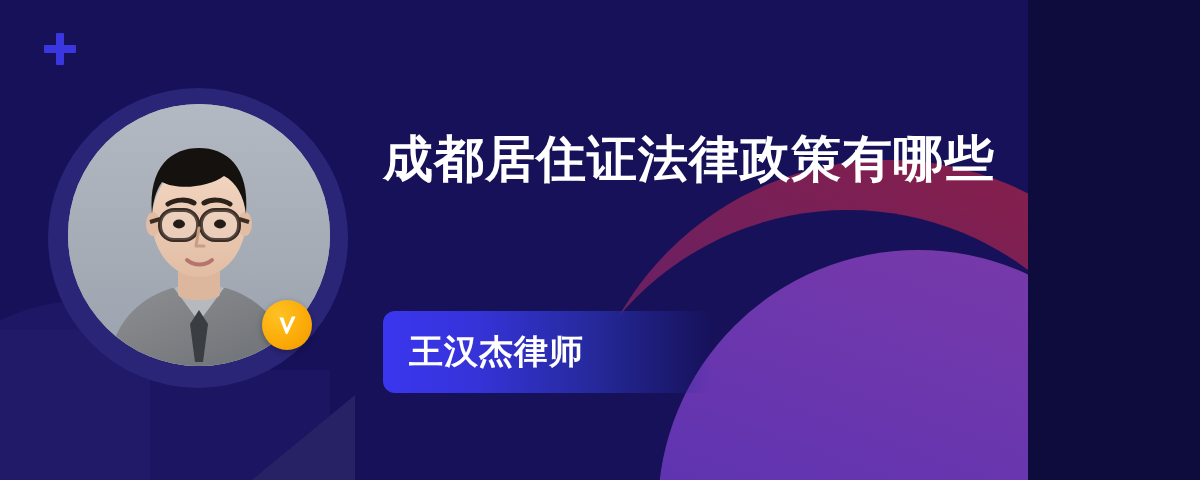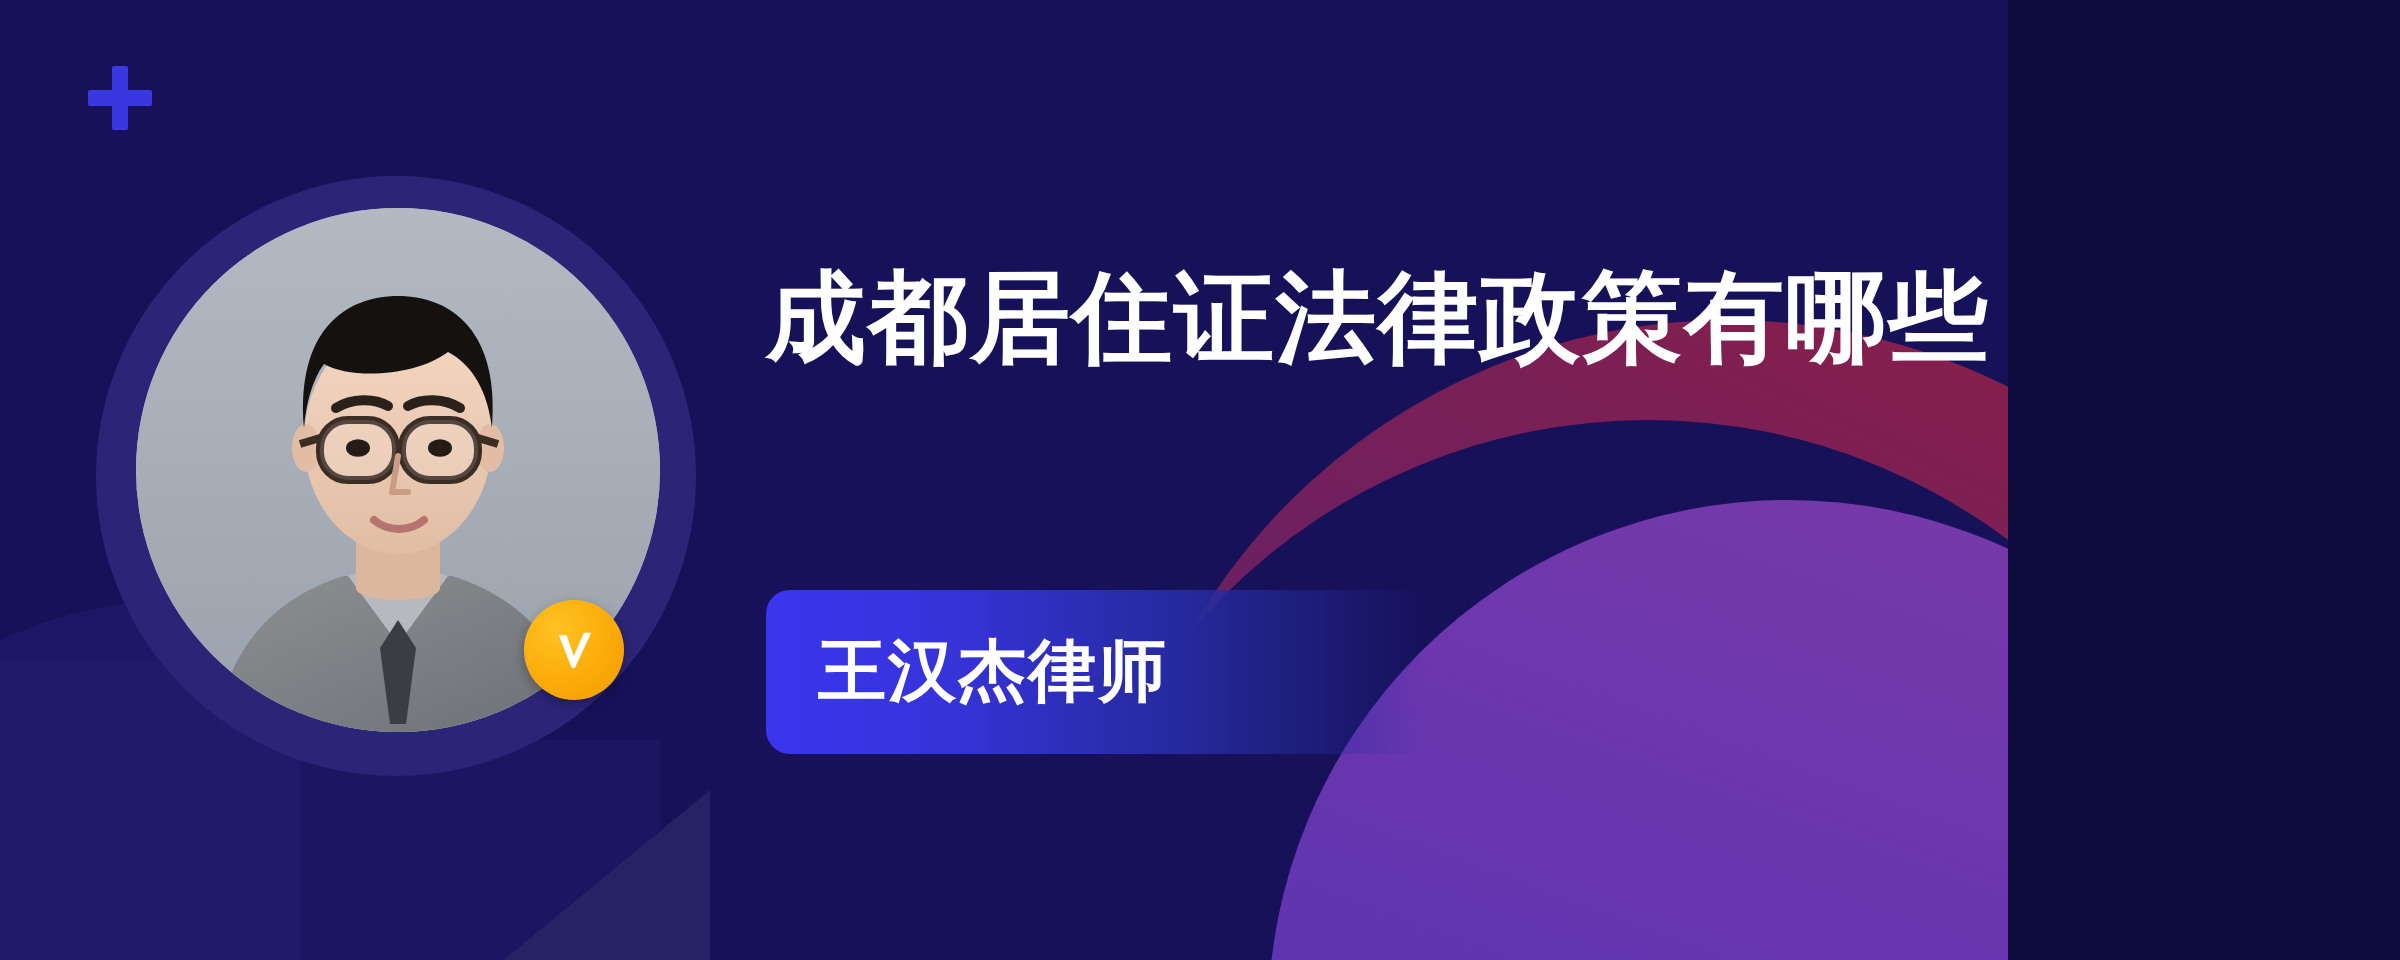--- a/index.html
+++ b/index.html
@@ -11,20 +11,21 @@
     font-family: "Liberation Sans", "DejaVu Sans", sans-serif;
   }
 
   #banner {
     position: relative;
     width: 1004px;
     height: 480px;
     overflow: hidden;
     background: #161159;
     isolation: isolate;
+    padding-left: 24px;
   }
 
   
   .bg-layer {
     position: absolute;
     inset: 0;
     overflow: hidden;
     pointer-events: none;
   }
 
@@ -170,21 +171,21 @@
     font-size: 50px;
     font-weight: bold;
     line-height: 78px;
     letter-spacing: 1px;
     max-width: 690px;
     word-break: break-all;
   }
   .name-badge {
     position: absolute;
     left: 0;
-    top: 175px;
+    top: 191px;
     min-width: 330px;
     height: 82px;
     border-radius: 12px;
     background: linear-gradient(90deg, #3a36ee 0%, #3633d9 28%, #262a9e 62%, rgba(22,17,89,0) 100%);
     display: flex;
     align-items: center;
     box-sizing: border-box;
     padding: 0 26px;
   }
   .name-badge .name-text {

